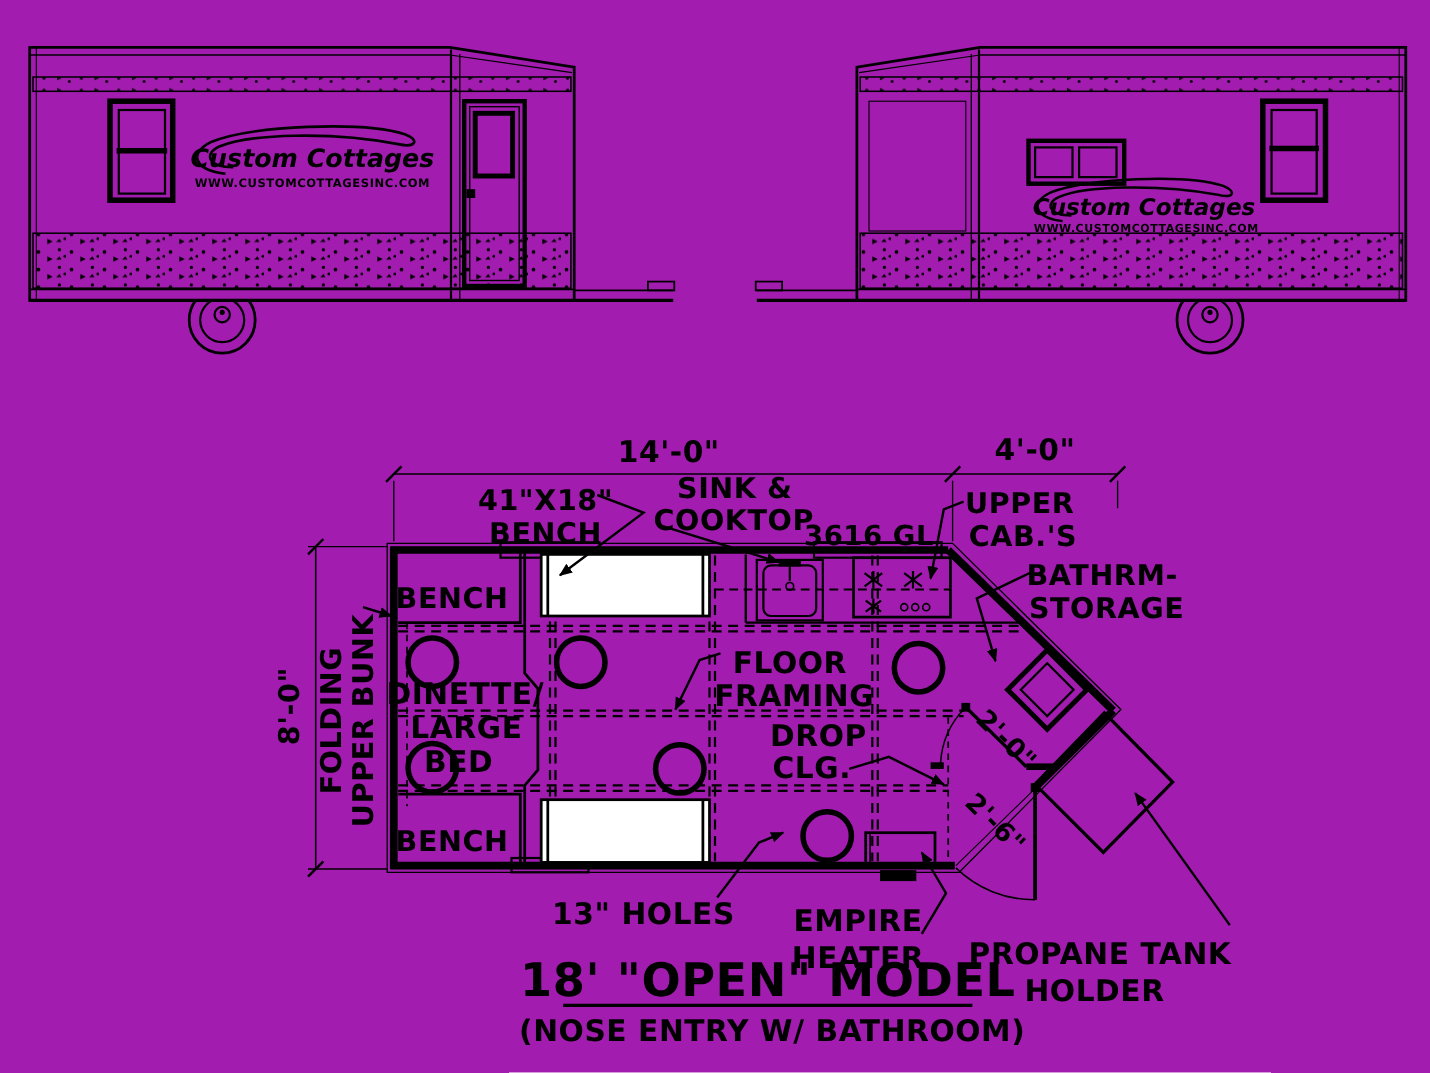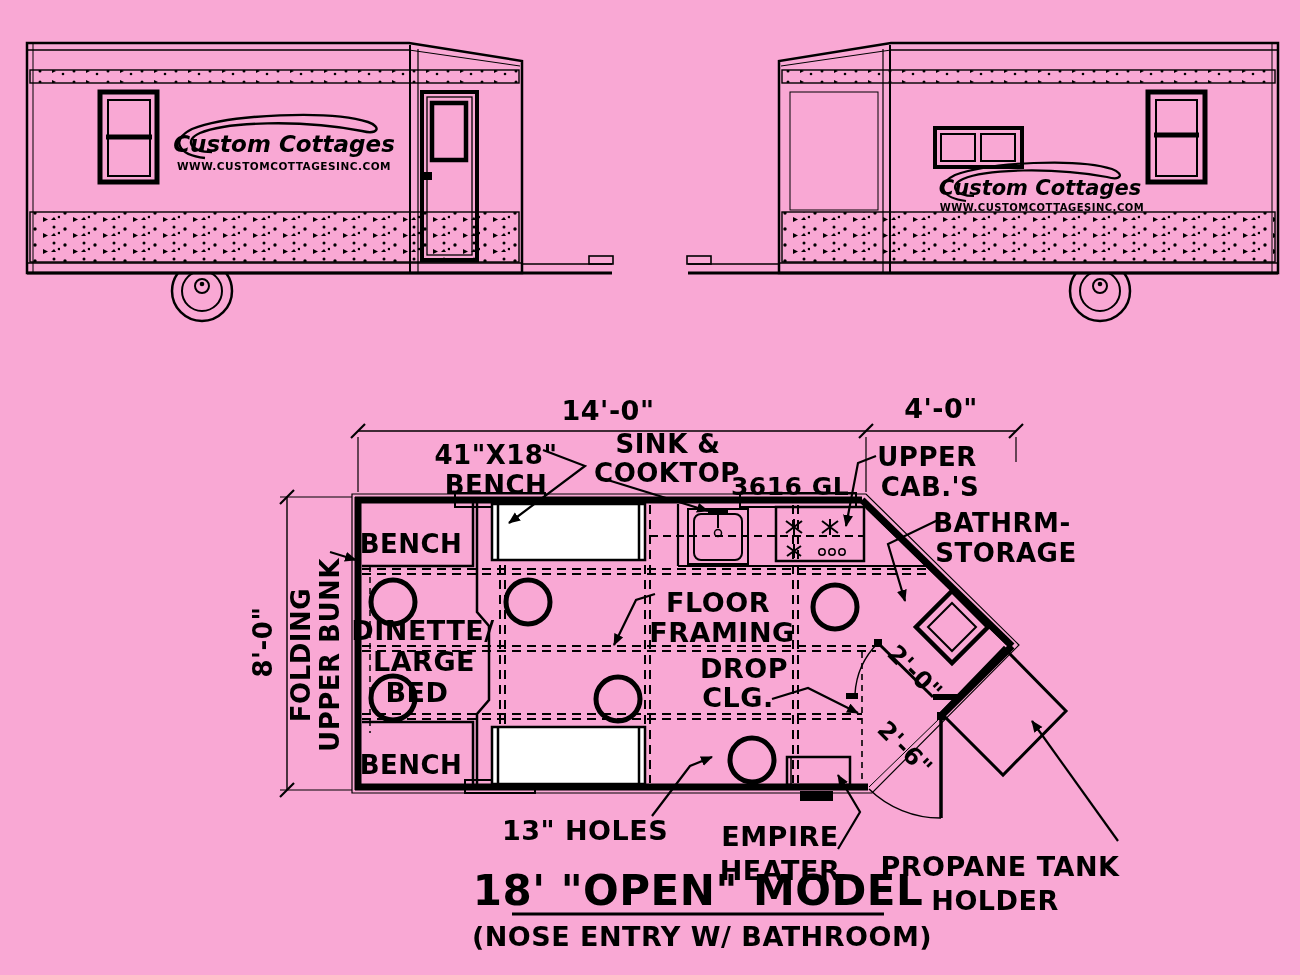--- a/index.html
+++ b/index.html
@@ -1,16 +1,16 @@
 <!DOCTYPE html>
 <html><head>
 <meta charset="utf-8">
 <style>
   html,body{margin:0;padding:0;background:#ffffff;}
-  .stage{width:1300px;height:975px;background:#f9a8d4;position:relative;overflow:hidden;}
+  .stage{width:1300px;height:975px;background:#a21caf;position:relative;overflow:hidden;}
   svg{display:block;}
   text{font-family:"DejaVu Sans","Liberation Sans",sans-serif;fill:#000;}
   .lbl{font-weight:bold;letter-spacing:0.5px;}
   .script{font-style:italic;font-weight:bold;}
   .ln{stroke:#000;fill:none;}
 </style>
 </head>
 <body>
 
 <div class="stage">

